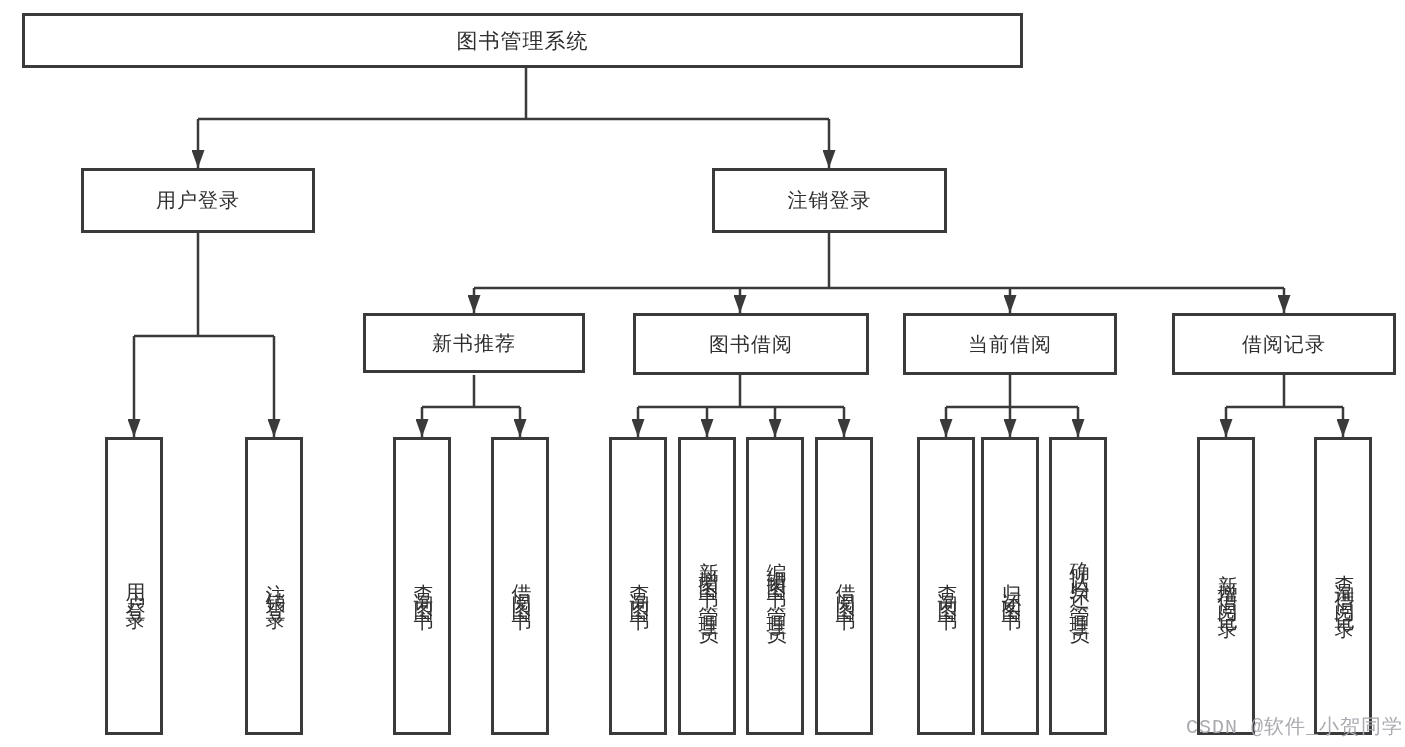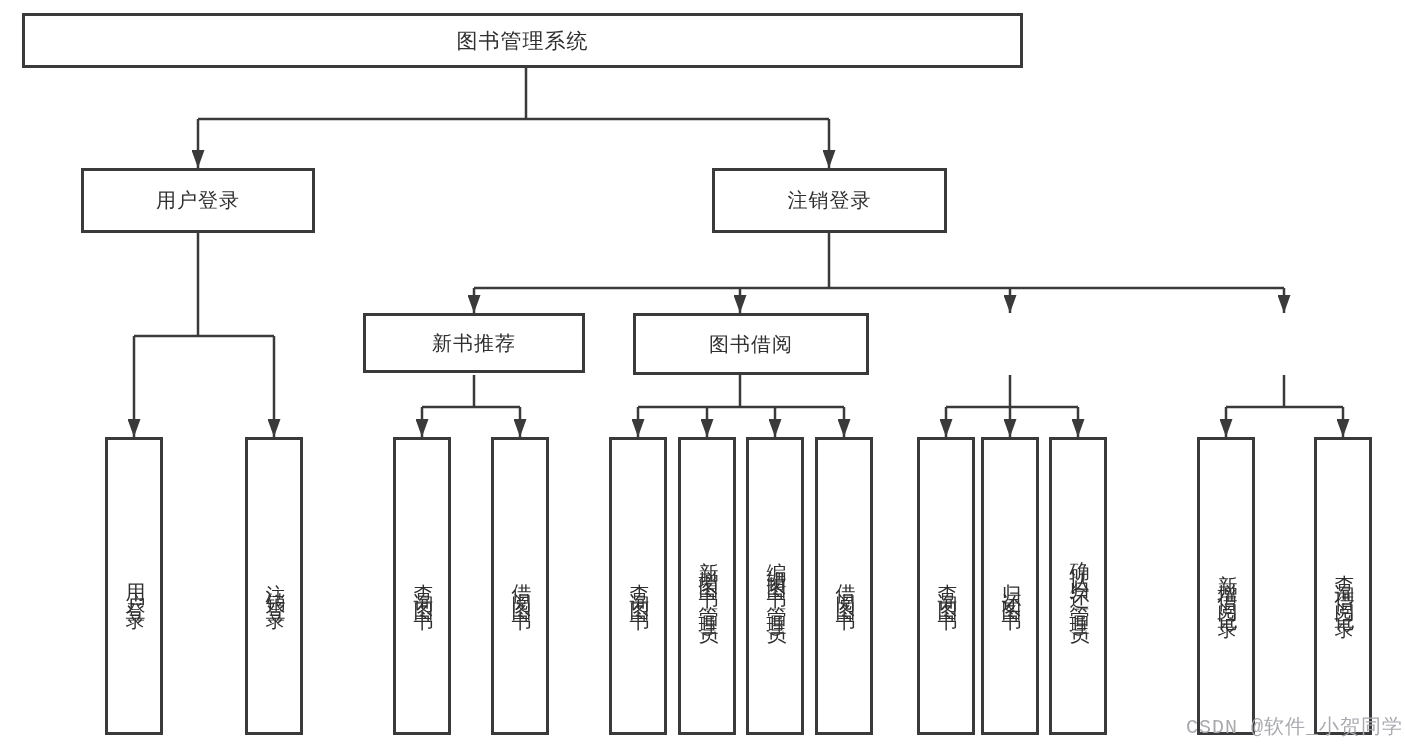--- a/index.html
+++ b/index.html
@@ -107,20 +107,26 @@
   <div class="node h" style="left:712px;top:168px;width:235px;height:65px">
     <span>注销登录</span>
   </div>
 
   <div class="node h" style="left:363px;top:313px;width:222px;height:60px">
     <span>新书推荐</span>
   </div>
   <div class="node h" style="left:633px;top:313px;width:236px;height:62px">
     <span>图书借阅</span>
   </div>
+  <div class="node h" style="left:903px;top:313px;width:214px;height:62px">
+    <span>当前借阅</span>
+  </div>
+  <div class="node h" style="left:1172px;top:313px;width:224px;height:62px">
+    <span>借阅记录</span>
+  </div>
 
   <div class="node v" style="left:105px;top:437px;width:58px;height:298px">
     <span>用户登录</span>
   </div>
   <div class="node v" style="left:245px;top:437px;width:58px;height:298px">
     <span>注销登录</span>
   </div>
 
   <div class="node v" style="left:393px;top:437px;width:58px;height:298px">
     <span>查询图书</span>

